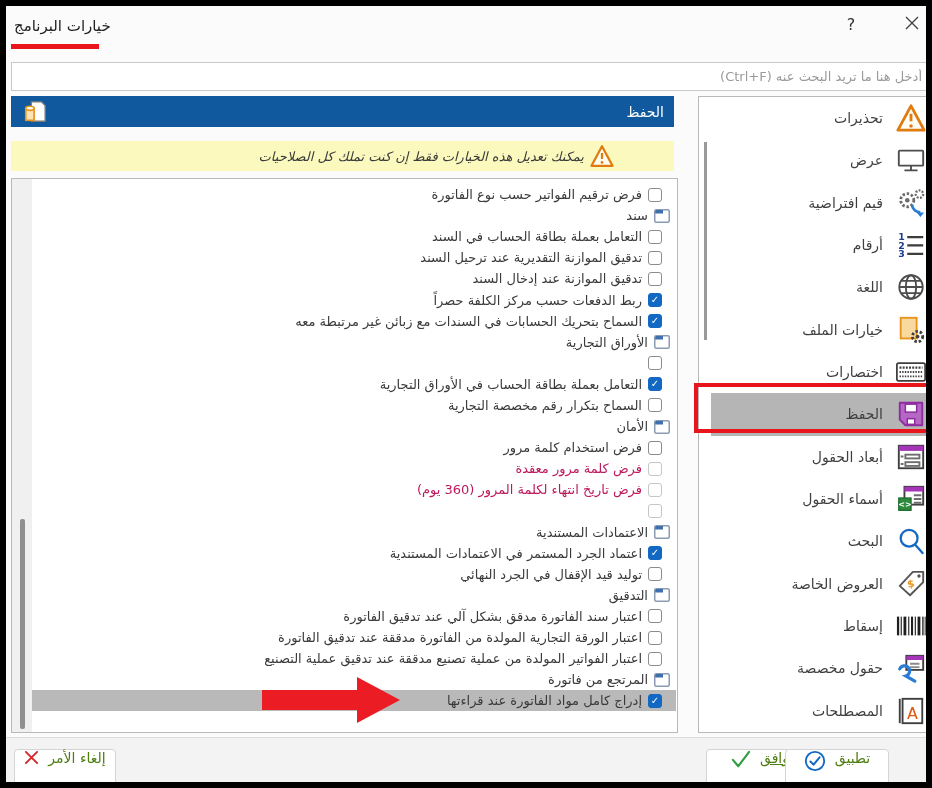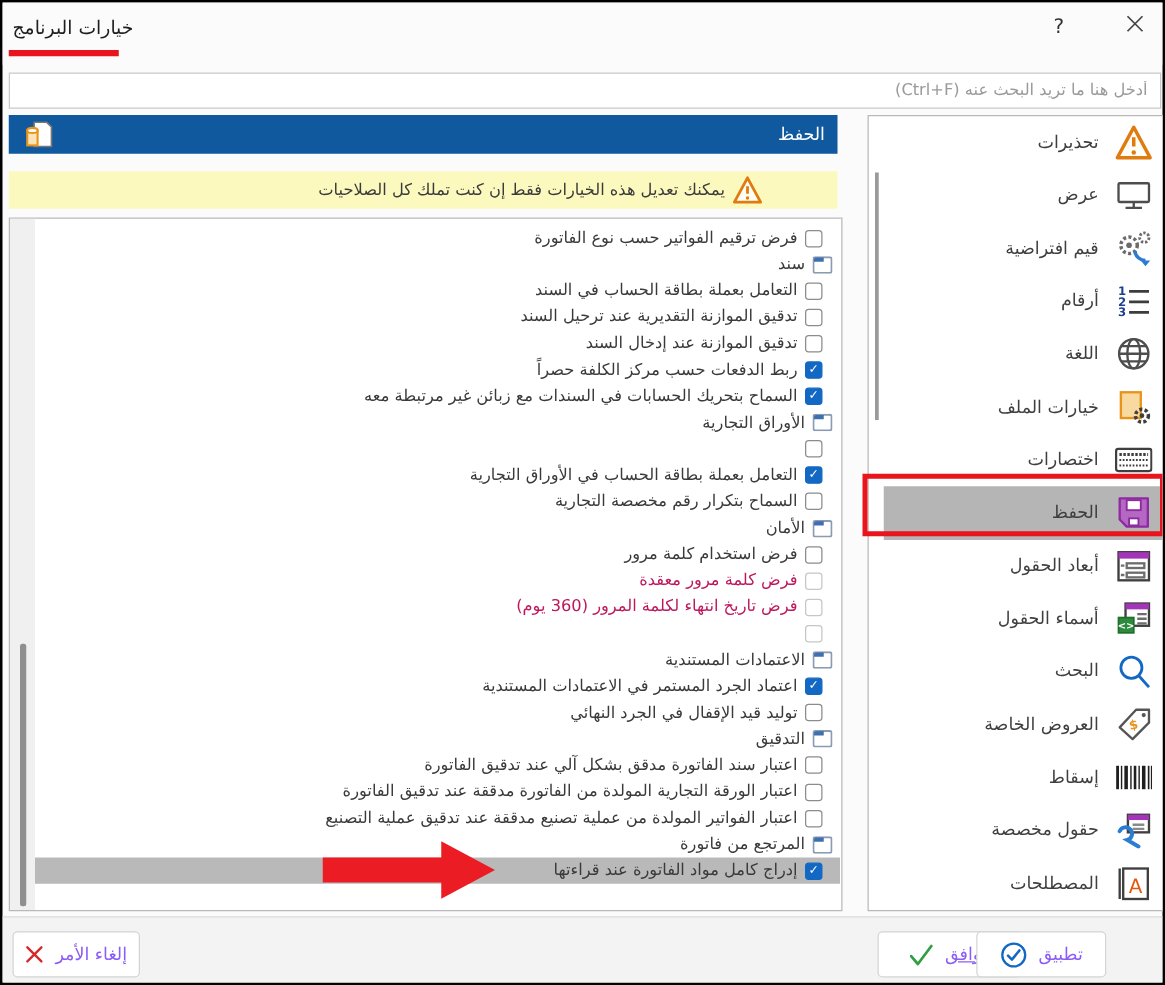--- a/index.html
+++ b/index.html
@@ -1,19 +1,19 @@
 <!DOCTYPE html>
 <html lang="ar"><head>
 <meta charset="utf-8">
 <style>
   * { margin:0; padding:0; box-sizing:border-box; }
   html,body { width:932px; height:788px; }
   body { font-family:"DejaVu Sans","Liberation Sans",sans-serif; background:#e9e9e9; }
   .dialog { position:relative; width:932px; height:788px; background:#fbfbfb;
-            border:2px solid #000000; overflow:hidden; }
+            border:6px solid #000000; overflow:hidden; }
 
   
   .titlebar { position:absolute; left:0; top:0; width:100%; height:50px; background:#fbfbfb; }
   .win-title { position:absolute; left:8px; top:11px; font-size:15px; color:#1e1e1e; }
   .red-underline { position:absolute; left:5px; top:38px; width:88px; height:5px; }
   .help-btn { position:absolute; left:833px; top:7px; width:24px; height:24px;
               font-size:16px; color:#333; text-align:center; line-height:24px; cursor:default; }
   .close-btn { position:absolute; left:893px; top:7px; width:26px; height:24px;
                text-align:center; line-height:24px; cursor:default; }
 
@@ -28,21 +28,21 @@
   .blue-header { position:absolute; left:5px; top:90px; width:663px; height:31px;
                  background:#10599e; direction:rtl; display:flex; align-items:center; }
   .blue-header .hdr-label { color:#fff; font-size:14px; padding-right:10px; flex:1; }
   .blue-header .hdr-icon { position:absolute; left:12px; top:4px; width:24px; height:24px; }
 
   
   .warn-bar { position:absolute; left:5px; top:135px; width:663px; height:30px;
               background:#fbf9be; direction:rtl; display:flex; align-items:center;
               padding-right:60px; gap:6px; }
   .warn-bar .warn-icon { width:24px; height:24px; flex:0 0 auto; }
-  .warn-bar .warn-text { font-size:13px; color:#3a3a3a; }
+  .warn-bar .warn-text { font-size:13px; color:#3a3a3a;font-style:italic; }
 
   
   .list-panel { position:absolute; left:5px; top:172px; width:667px; height:555px;
                 background:#fff; border:1px solid #b9b9b9; }
   .list-scroll { position:absolute; left:0; top:0; width:20px; height:553px;
                  background:#f0f0f0; }
   .list-scroll .thumb { position:absolute; left:8px; top:340px; width:5px; height:210px;
                         background:#8f8f8f; border-radius:2px; }
   .rows { position:absolute; left:20px; right:1px; top:5px; direction:rtl; }
   .opt-row { height:21.1px; display:flex; align-items:center; padding-right:14px;
@@ -70,22 +70,22 @@
   .sb-icon { width:32px; height:32px; flex:0 0 auto; display:flex; align-items:center;
              justify-content:center; }
   .sb-icon svg { width:30px; height:30px; }
   .sb-label { font-size:14px; color:#3f3f3f; white-space:nowrap; }
 
   
   .bottombar { position:absolute; left:0; top:731px; width:100%; height:57px;
                background:#f3f3f3; border-top:1px solid #dcdcdc; }
   .btn { position:absolute; top:11px; height:37px; background:#fff;
          border:1px solid #d4d4d4; border-radius:4px; display:flex;
-         align-items:center; justify-content:center; gap:9px; font-size:14px;
-         color:#8b5cf6; cursor:default; }
+         justify-content:center; gap:9px; font-size:14px;
+         color:#4d7c0f; cursor:default; }
   .btn svg { flex:0 0 auto; }
   .btn-cancel { left:8px; width:102px; }
   .btn-ok { left:700px; width:116px;text-decoration:underline; }
   .btn-apply { left:779px; width:104px; }
 
   
   .annot-red { background:#e8151c; }
   .annot-rect { position:absolute; left:688px; top:377px; width:242px; height:50px;
                 border:4px solid #e8151c; z-index:30; pointer-events:none; }
   .annot-arrow { position:absolute; left:256px; top:669px; width:140px; height:50px;

